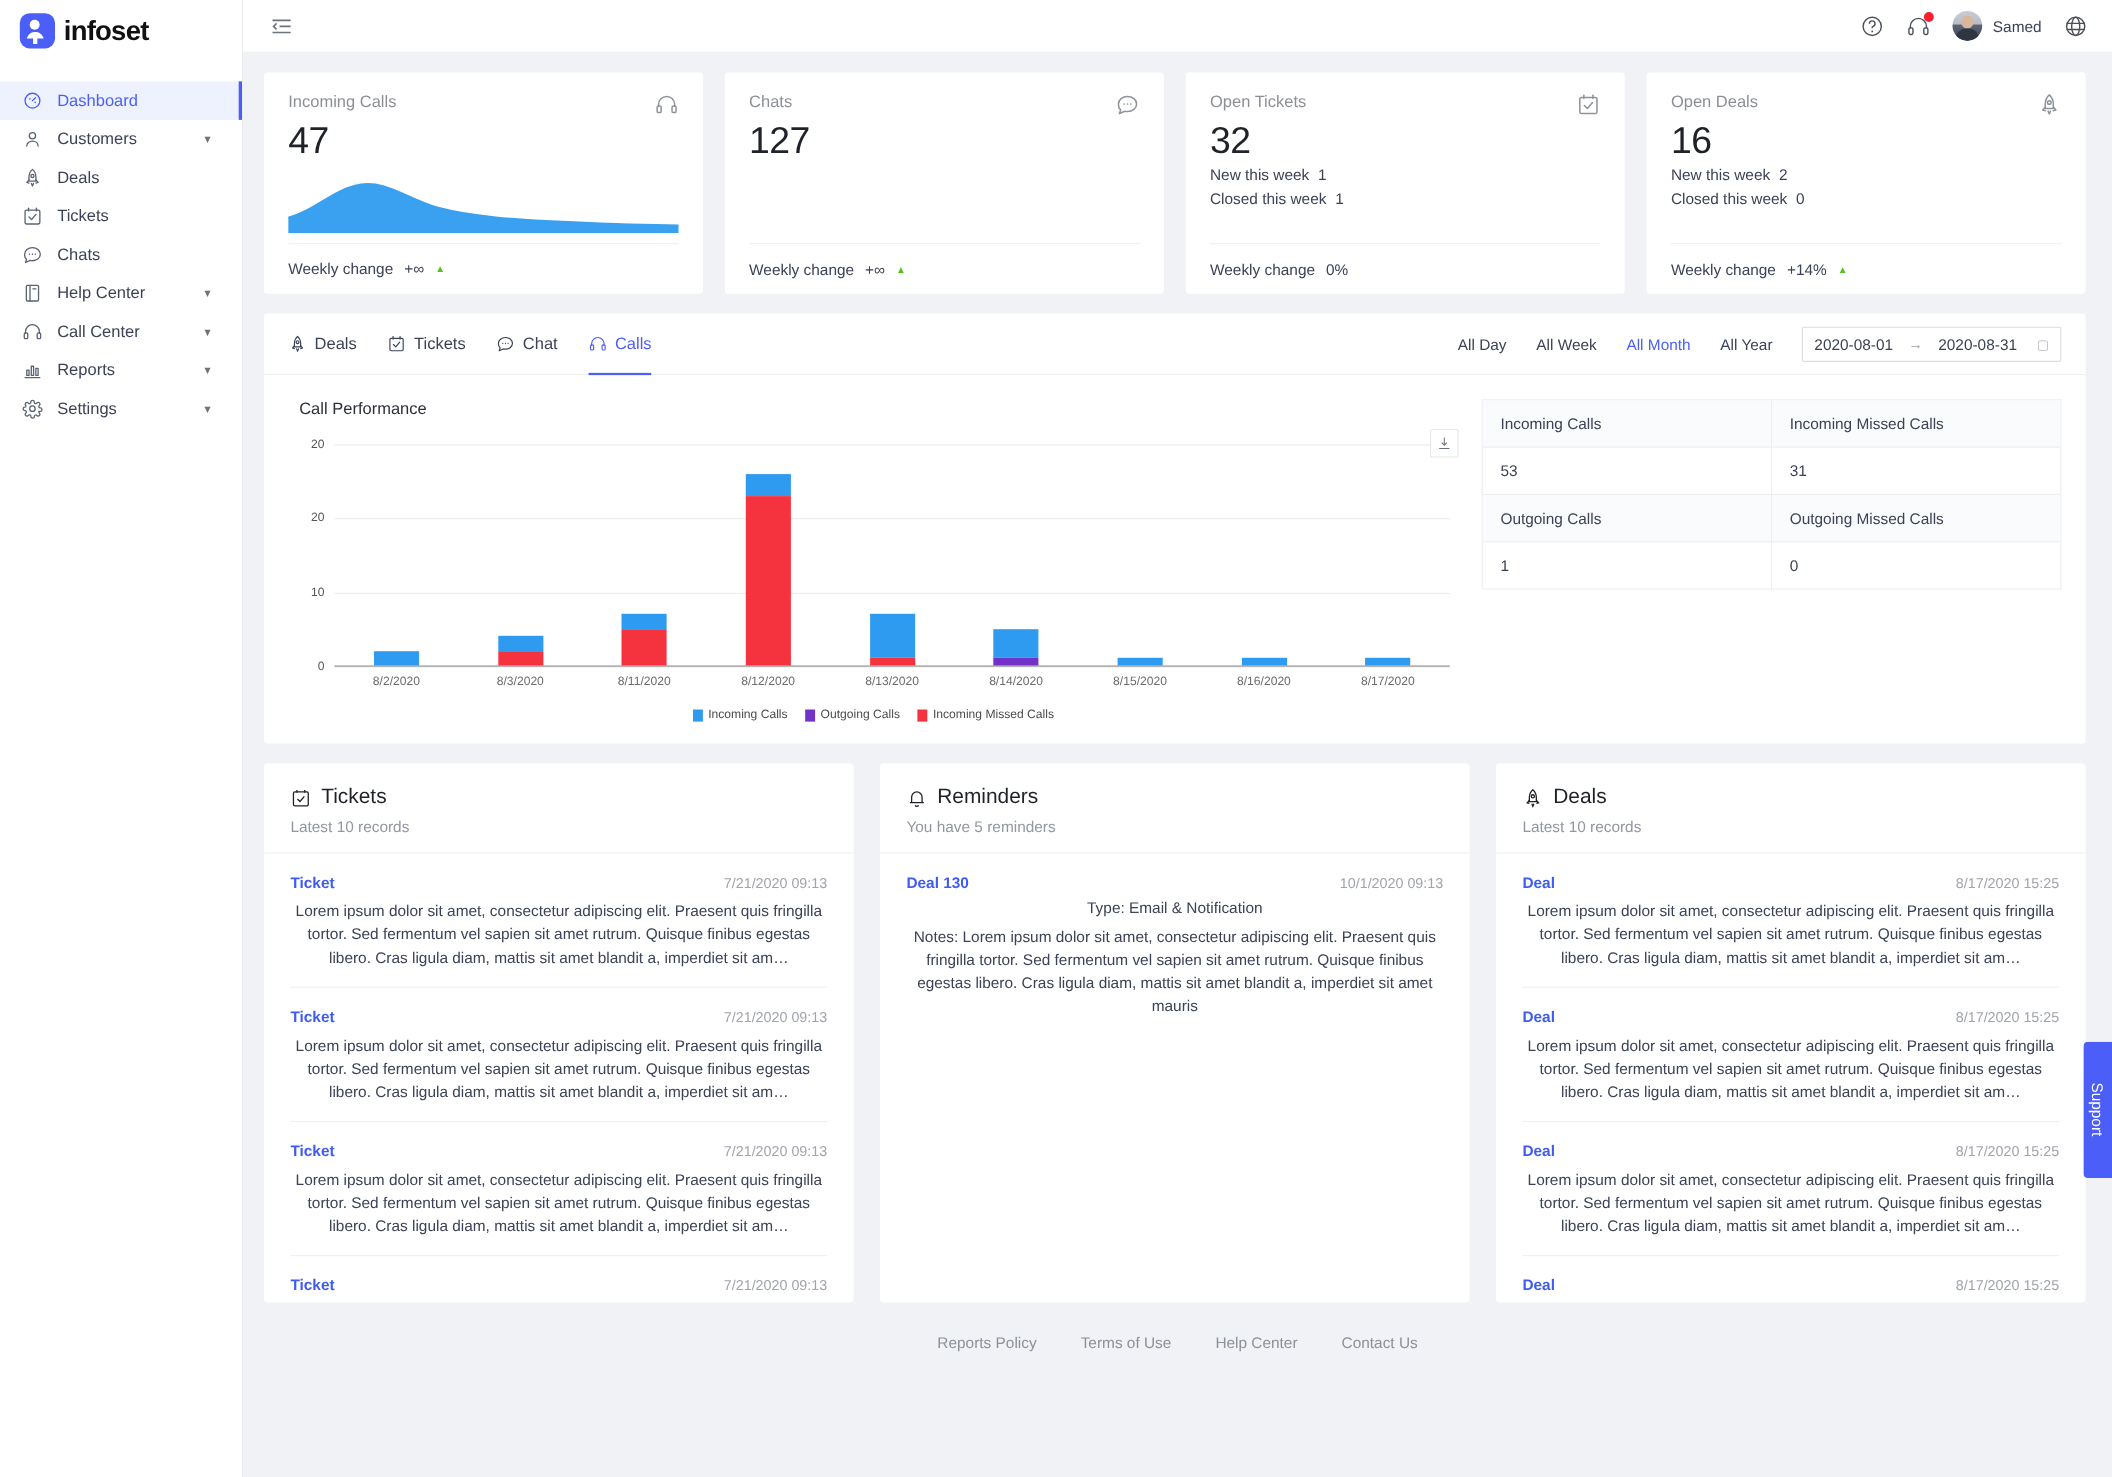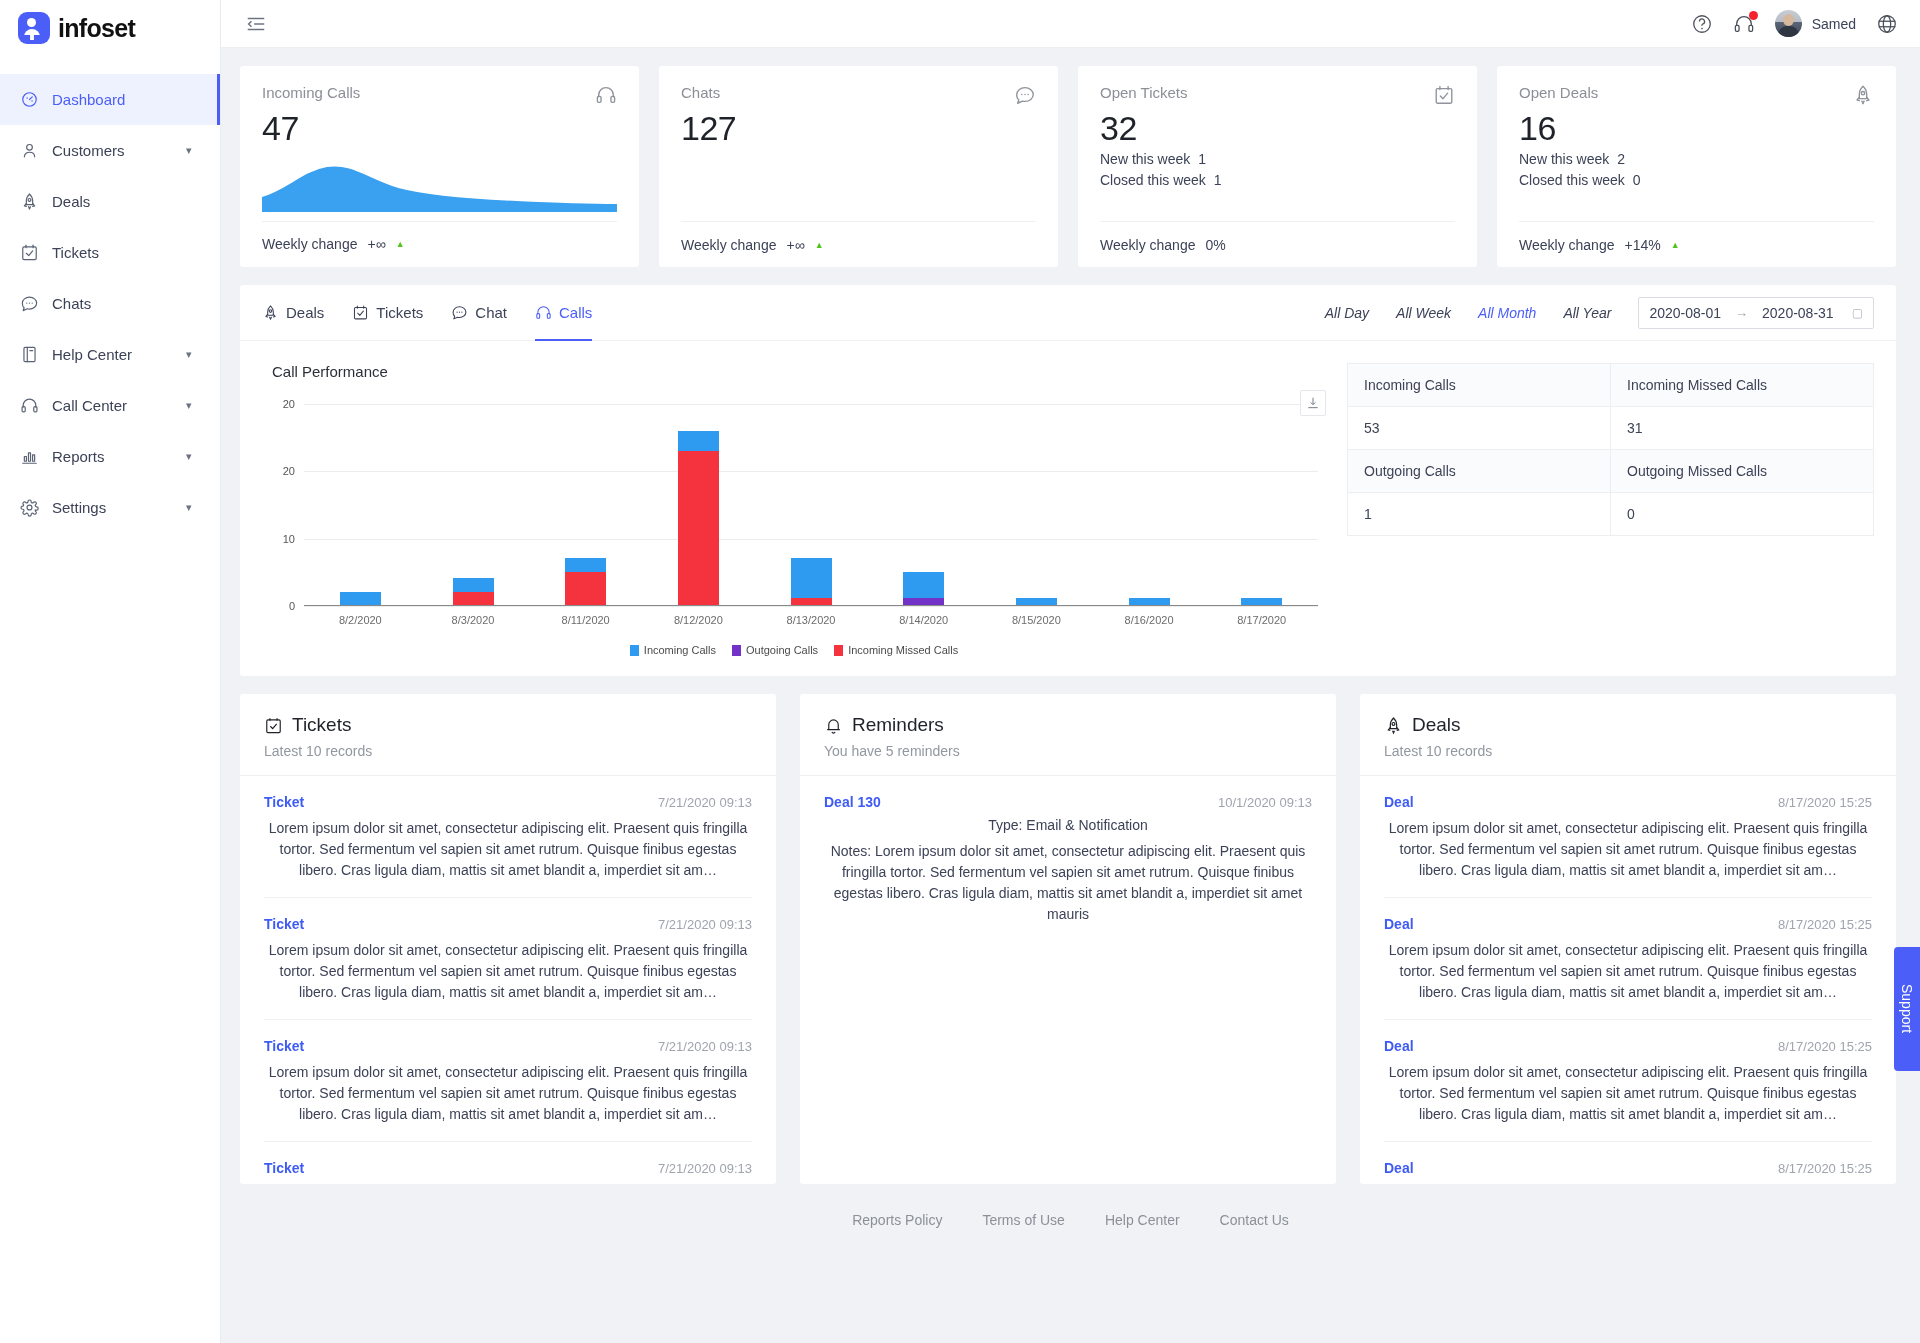--- a/index.html
+++ b/index.html
@@ -32,21 +32,21 @@
   }
   .brand-mark::after {
     content: ""; position: absolute; left: 6px; top: 17px;
     width: 16px; height: 11px; border-radius: 8px 8px 3px 3px; background: #fff;
     clip-path: polygon(0 0, 100% 0, 100% 55%, 62% 55%, 62% 100%, 38% 100%, 38% 55%, 0 55%);
   }
   .brand-text { font-size: 25px; font-weight: bold; letter-spacing: -0.7px; color: #111; }
 
   .nav { margin-top: 22px; }
   .nav-item {
-    height: 51px; display: flex; align-items: center;
+    height: 35px; display: flex; align-items: center;
     padding: 0 20px 0 20px; gap: 13px;
     font-size: 15px; color: #3c4257; cursor: pointer; position: relative;
   }
   .nav-item .ico { width: 19px; height: 19px; display:flex; align-items:center; justify-content:center; flex: none; color: #5a6274; }
   .nav-item .lbl { flex: 1; }
   .nav-item .chev { width: 14px; color: #6b7280; font-size: 11px; }
   .nav-item.active { background: #eef1fe; color: #4b5ef7; }
   .nav-item.active .ico { color: #4b5ef7; }
   .nav-item.active::after {
     content: ""; position: absolute; right: 0; top: 0; bottom: 0;
@@ -457,21 +457,21 @@
               <div class="tab active">
                 <span class="ico"><svg viewBox="0 0 24 24" width="17" height="17" fill="none" stroke="currentColor" stroke-width="1.5" stroke-linecap="round" stroke-linejoin="round">
                     <path d="M4 14v-2a8 8 0 0 1 16 0v2"></path>
                     <rect x="2.6" y="13.5" width="4" height="6.5" rx="1.4"></rect>
                     <rect x="17.4" y="13.5" width="4" height="6.5" rx="1.4"></rect>
                   </svg></span>
                 <span>Calls</span>
               </div>
             </div>
           <div class="filters">
-            <div id="filters" style="display:flex; gap:27px;font-style:italic;">
+            <div id="filters" style="display:flex; gap:27px;">
                 <div class="filt">All Day</div>
                 <div class="filt">All Week</div>
                 <div class="filt active">All Month</div>
                 <div class="filt">All Year</div>
               </div>
             <div class="daterange">
               <span>2020-08-01</span>
               <span class="dr-arrow">→</span>
               <span>2020-08-31</span>
               <span class="dr-ico">▢</span>

